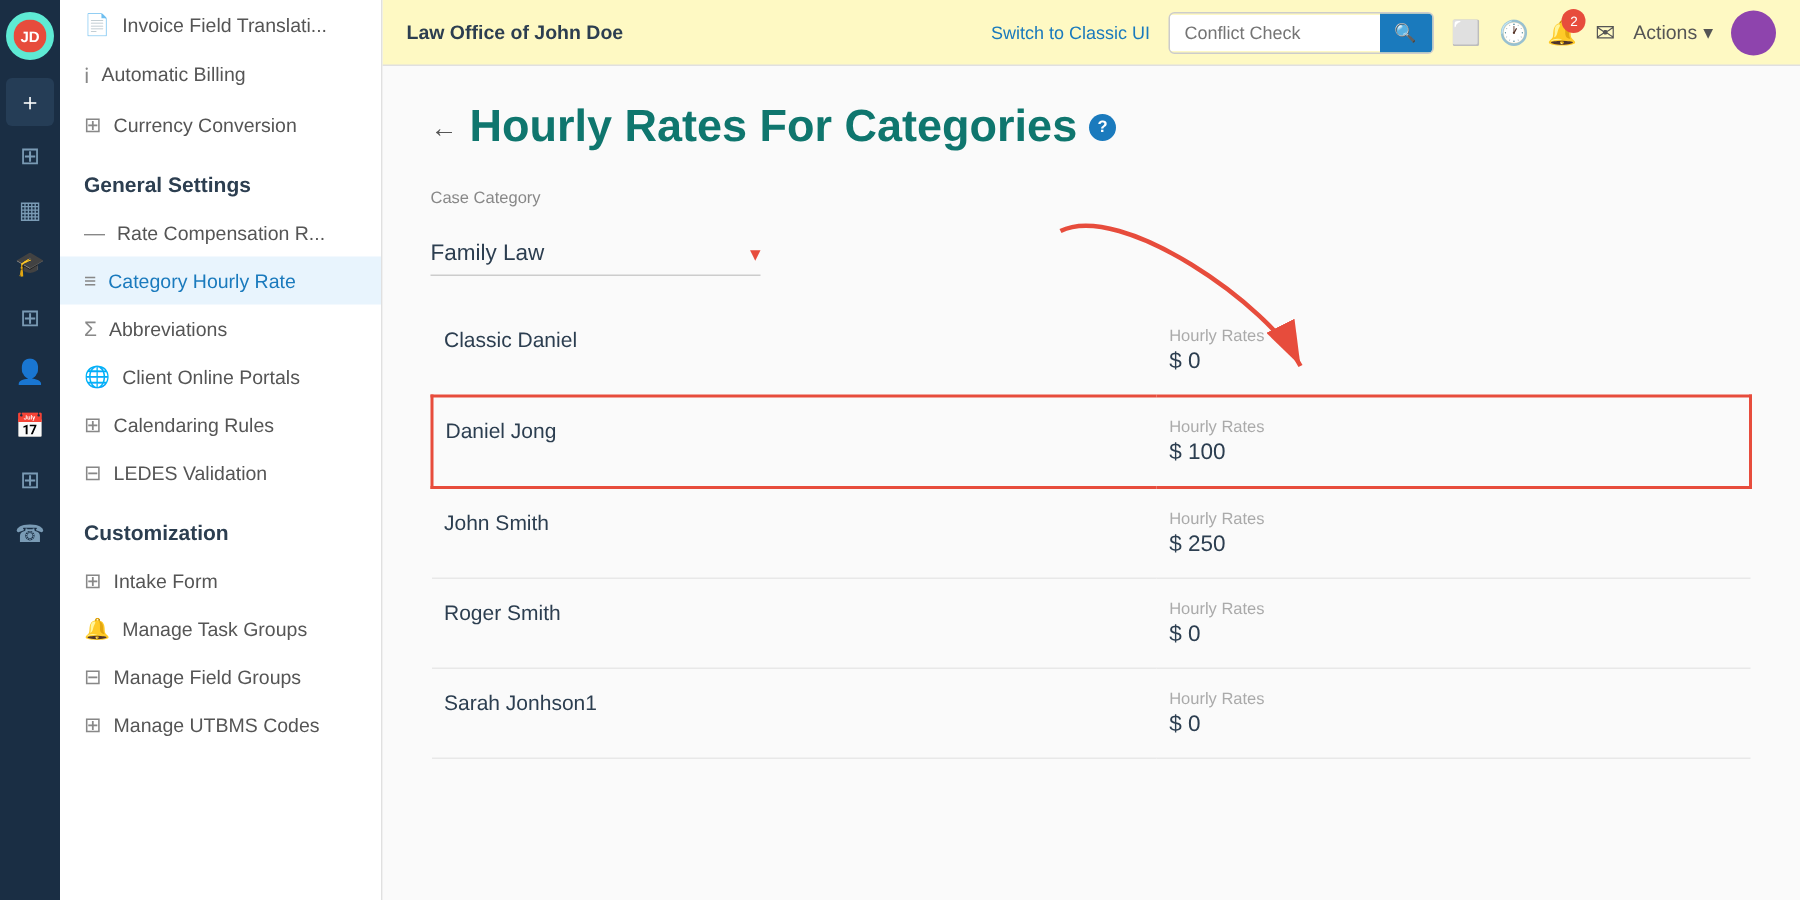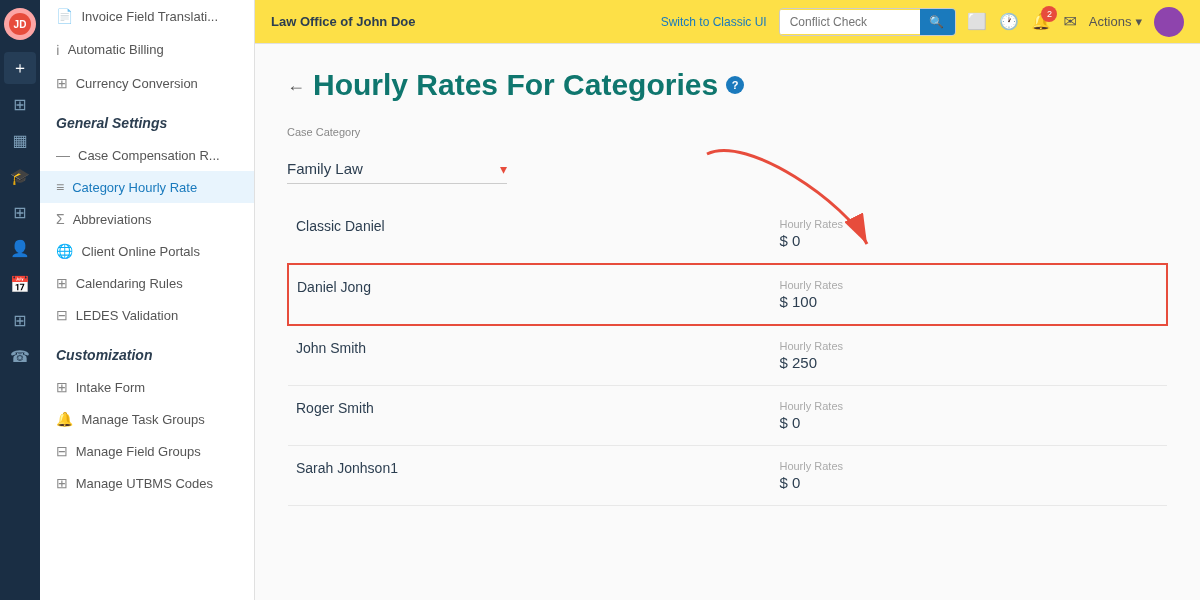--- a/index.html
+++ b/index.html
@@ -13,21 +13,21 @@
       flex-direction: column;
       align-items: center;
       padding: 8px 0;
       gap: 4px;
       flex-shrink: 0;
     }
     .nav-logo {
       width: 32px;
       height: 32px;
       border-radius: 50%;
-      background: #fca5a5;
+      background: #5eead4;
       display: flex;
       align-items: center;
       justify-content: center;
       margin-bottom: 8px;
     }
     .nav-icon {
       width: 32px;
       height: 32px;
       display: flex;
       align-items: center;
@@ -46,21 +46,20 @@
       border-right: 1px solid #e0e0e0;
       overflow-y: auto;
       flex-shrink: 0;
       padding-bottom: 20px;
     }
     .sidebar-section-header {
       font-size: 14px;
       font-weight: 600;
       color: #2c3e50;
       padding: 16px 16px 8px 16px;
-      font-style: italic;
     }
     .sidebar-item {
       display: flex;
       align-items: center;
       padding: 8px 16px;
       cursor: pointer;
       color: #555;
       font-size: 13px;
       gap: 8px;
     }
@@ -70,21 +69,21 @@
     
     .main-area {
       flex: 1;
       display: flex;
       flex-direction: column;
       overflow: hidden;
     }
 
     
     .top-header {
-      background: #fde047;
+      background: #fef9c3;
       border-bottom: 1px solid #e0e0e0;
       height: 44px;
       display: flex;
       align-items: center;
       padding: 0 16px;
       gap: 12px;
       flex-shrink: 0;
     }
     .top-header-logo {
       font-size: 13px;
@@ -317,21 +316,21 @@
   </div>
   <div class="sidebar-item">
     <span class="sidebar-item-icon">⊞</span>
     <span>Currency Conversion</span>
   </div>
 
   <div class="sidebar-section-header">General Settings</div>
 
   <div class="sidebar-item">
     <span class="sidebar-item-icon">—</span>
-    <span>Case Compensation R...</span>
+    <span>Rate Compensation R...</span>
   </div>
   <div class="sidebar-item active">
     <span class="sidebar-item-icon">≡</span>
     <span>Category Hourly Rate</span>
   </div>
   <div class="sidebar-item">
     <span class="sidebar-item-icon">Σ</span>
     <span>Abbreviations</span>
   </div>
   <div class="sidebar-item">

